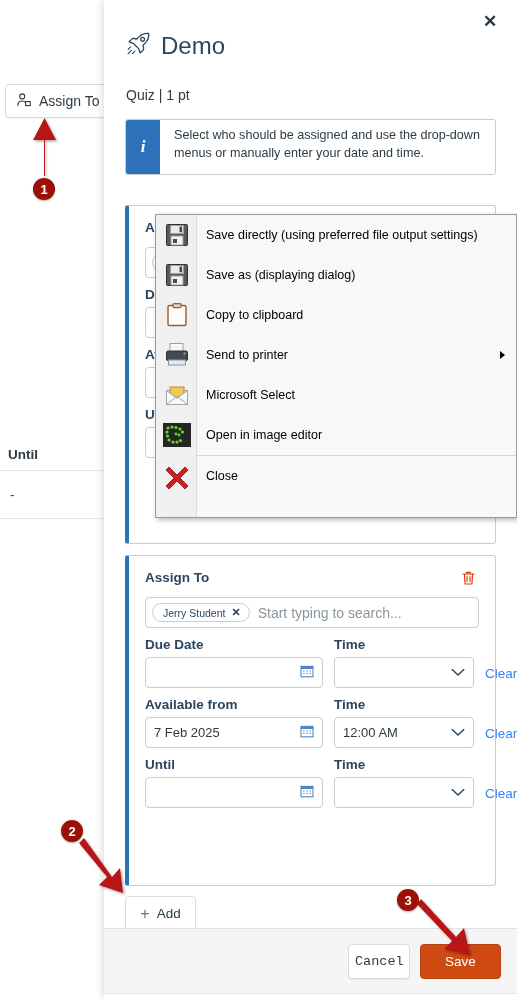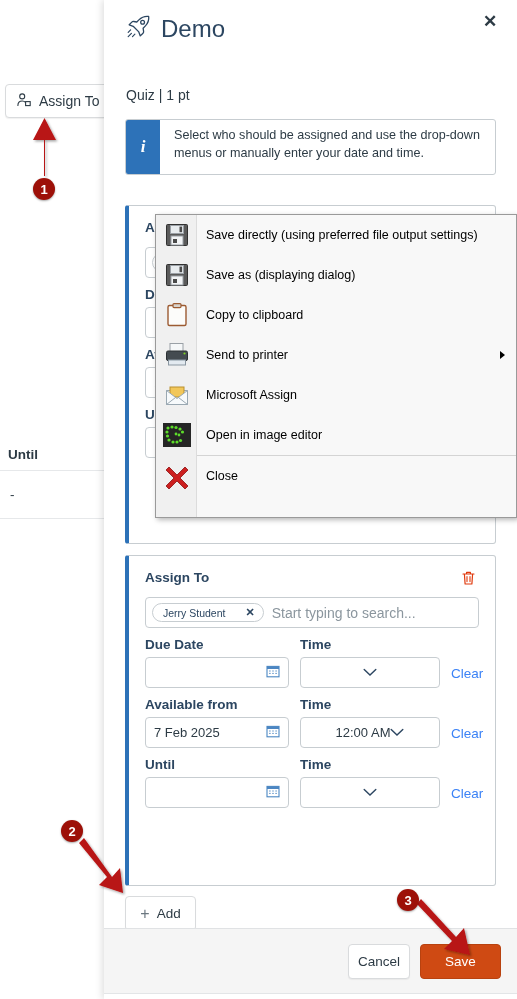--- a/index.html
+++ b/index.html
@@ -56,21 +56,21 @@
   }
   .modal-close {
     position: absolute; right: 14px; top: 8px;
     width: 26px; height: 26px;
     display: flex; align-items: center; justify-content: center;
     color: #2d3b45; font-size: 17px; font-weight: bold;
     background: transparent; border: none; cursor: pointer;
     line-height: 1;
   }
   .modal-title {
-    position: absolute; left: 22px; top: 13px;
+    position: absolute; left: 22px; top: 30px;
     display: flex; align-items: center; gap: 9px;
     font-size: 24px; color: #2c4661; font-weight: normal;
   }
   .modal-sub {
     position: absolute; left: 22px; top: 87px;
     font-size: 14px; color: #2d3b45;
   }
 
   
   .alert {
@@ -120,43 +120,43 @@
   .token-field {
     margin-top: 8px;
     height: 31px;
     border: 1px solid #c7cdd1; border-radius: 4px;
     background: #ffffff;
     display: flex; align-items: center;
     padding: 0 6px; gap: 8px;
     overflow: hidden;
   }
   .token {
-    display: inline-flex; align-items: center; gap: 20px;
+    display: inline-flex; align-items: center; gap: 6px;
     border: 1px solid #c7cdd1; border-radius: 13px;
     padding: 2px 8px 2px 10px;
     font-size: 10.5px; color: #2c4661; white-space: nowrap;
     background: #ffffff;
   }
   .token .x { color: #2c4661; font-size: 11px; cursor: pointer; font-weight: bold; }
   .token-ph { font-size: 14px; color: #8b969e; }
 
   .field-row {
     display: flex; align-items: flex-end; gap: 11px;
     margin-top: 9px;
   }
   .fld { display: flex; flex-direction: column; }
   .fld-label { font-size: 13.5px; font-weight: bold; color: #2c4661; margin-bottom: 5px; }
   .date-input, .time-input {
     height: 31px; border: 1px solid #c7cdd1; border-radius: 4px;
     background: #ffffff; display: flex; align-items: center;
     padding: 0 8px; font-size: 13px; color: #2d3b45;
     position: relative;
   }
-  .date-input { width: 144px; justify-content: space-between; }
-  .time-input { width: 140px; justify-content: center; }
+  .date-input { width: 178px; justify-content: space-between; }
+  .time-input { width: 140px; justify-content: space-between; }
   .clear-link {
     font-size: 13.5px; color: #3b82f6; cursor: pointer;
     padding-bottom: 7px; white-space: nowrap;
   }
   .cal-ico { opacity: .85; }
   .chev { color: #2c4661; }
 
   
   .add-btn {
     position: absolute; left: 21px; top: 896px;
@@ -175,20 +175,21 @@
     background: #f5f5f5;
     border-top: 1px solid #e0e2e4;
     display: flex; align-items: center; justify-content: flex-end;
     padding-right: 16px; gap: 10px;
   }
   .btn-cancel {
     width: 62px; height: 35px;
     background: #ffffff; border: 1px solid #d9dbdd; border-radius: 4px;
     font-size: 13.5px; color: #2d3b45; cursor: pointer;
     box-shadow: 0 1px 1px rgba(0,0,0,0.05);
+    font-family: Liberation Mono, monospace;
   }
   .btn-save {
     width: 81px; height: 35px;
     background: #cf4a13; border: 1px solid #b8420f; border-radius: 4px;
     font-size: 13.5px; color: #ffffff; cursor: pointer;
   }
   .footer-strip { position:absolute; left:0; bottom:0; width:413px; height:6px; background:#ffffff; border-top:1px solid #e3e5e7; }
 
   
   .ctx-menu {
@@ -565,21 +566,21 @@
 
       <div class="ctx-item">
         <span class="ctx-ico">
           <svg width="26" height="26" viewBox="0 0 26 26">
             <path d="M2.5 8.5h21v14h-21z" fill="#eef3f6" stroke="#9aa8b2"></path>
             <rect x="6" y="5" width="14" height="10" fill="#f2c75a" stroke="#b9902f"></rect>
             <path d="M2.5 8.5l10.5 8 10.5-8v14h-21z" fill="#f7fafc" stroke="#9aa8b2"></path>
             <path d="M2.5 22.5l9-7M23.5 22.5l-9-7" stroke="#9aa8b2" fill="none"></path>
           </svg>
         </span>
-        <span class="ctx-label">Microsoft Assign</span>
+        <span class="ctx-label">Microsoft Select</span>
       </div>
 
       <div class="ctx-item">
         <span class="ctx-ico">
           <svg width="28" height="26" viewBox="0 0 28 26">
             <rect x="0" y="1" width="28" height="24" fill="#252525"></rect>
             <g fill="#5ddc2a">
               <circle cx="5" cy="6" r="1.6"></circle>
                 <circle cx="9" cy="5" r="1.6"></circle>
                 <circle cx="13" cy="5.5" r="1.6"></circle>

